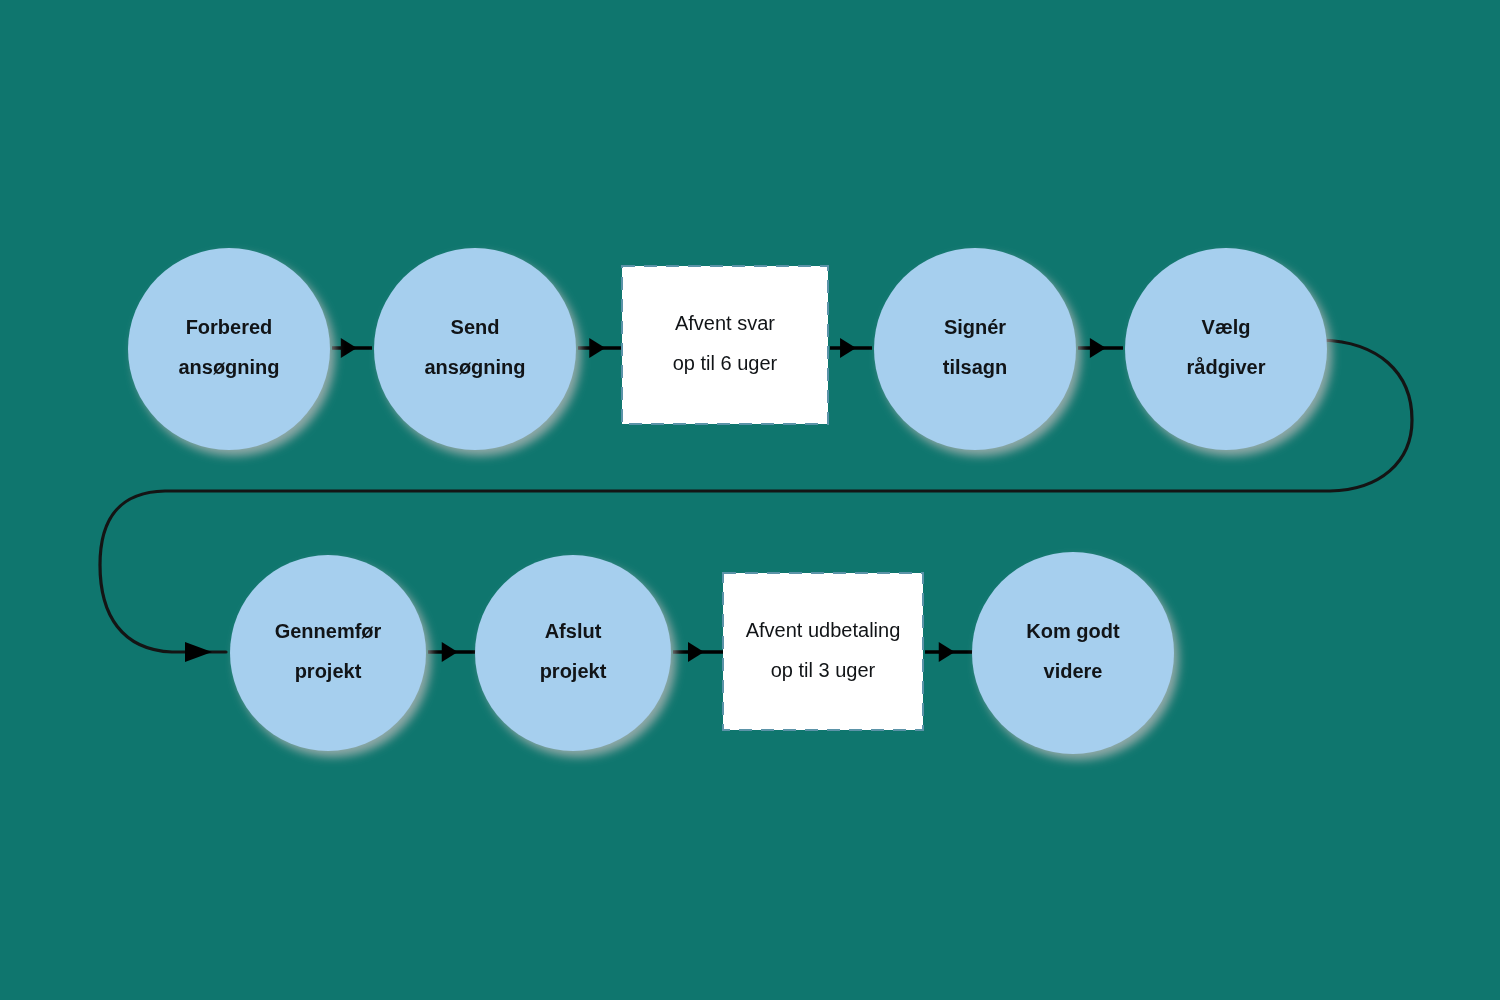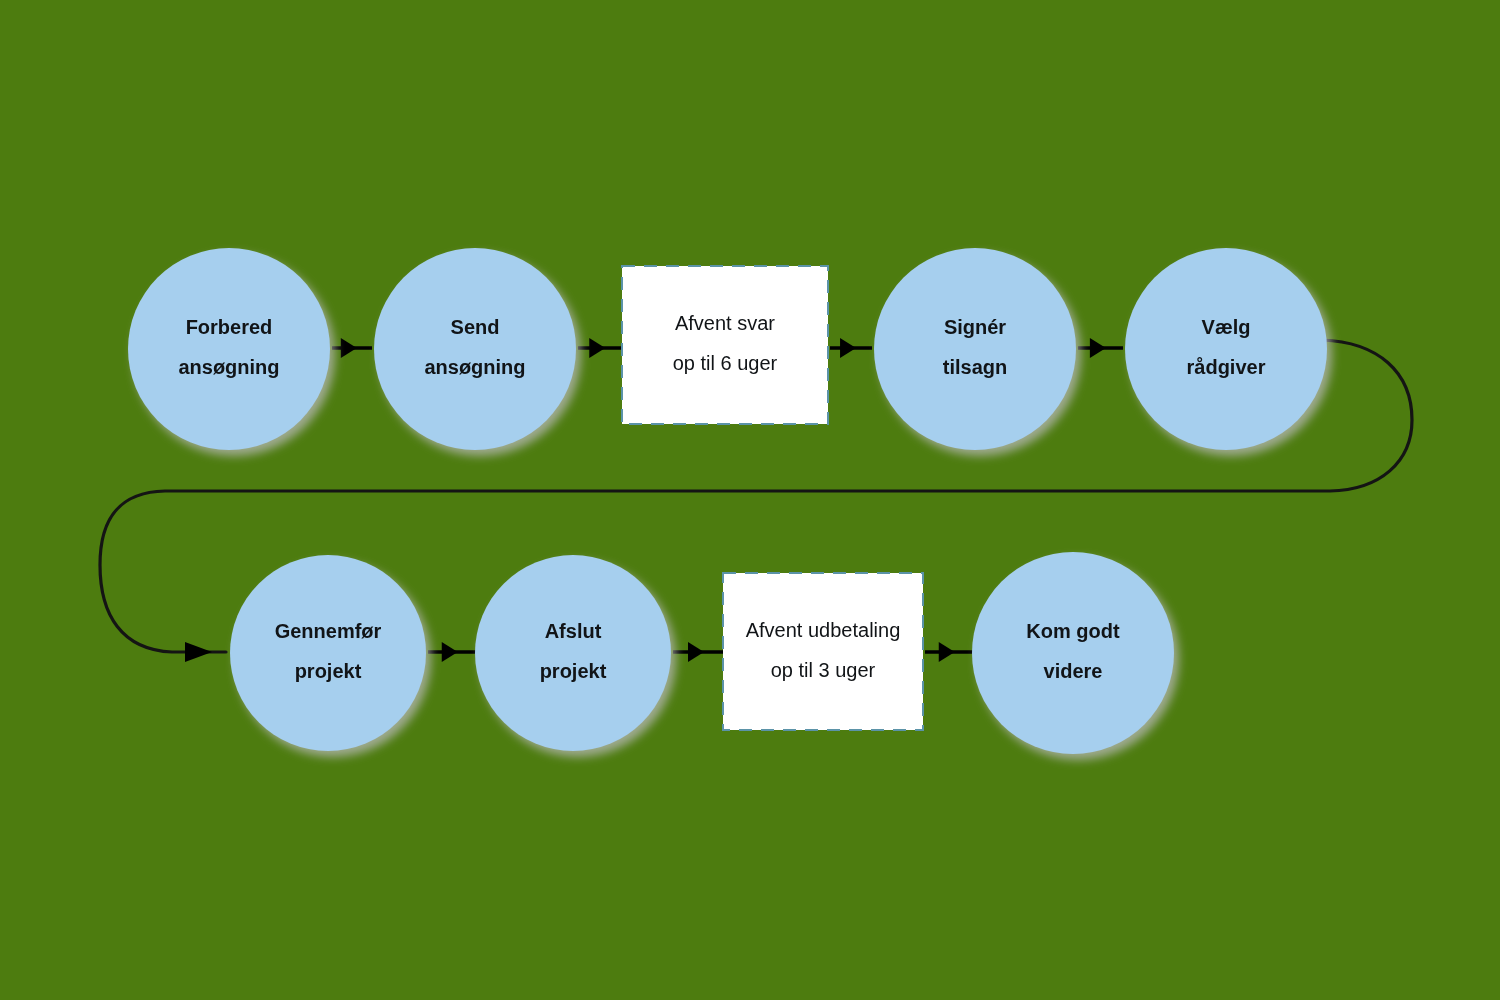--- a/index.html
+++ b/index.html
@@ -47,21 +47,21 @@
     fill: #ffffff;
   }
   .connector-line,
   .return-path {
     fill: none;
   }
 </style>
 </head>
 <body>
 
-<div id="flow-root" style="background: #4d7c0f; text-decoration: underline;">
+<div id="flow-root" style="background: #0f766e; text-decoration: underline;">
 
   <svg id="flow-svg" viewBox="0 0 1500 1000" xmlns="http://www.w3.org/2000/svg">
 
     <defs>
       <marker id="arrowhead" viewBox="0 0 10 10" refX="9" refY="5" markerWidth="7" markerHeight="7" orient="auto-start-reverse">
         <path d="M 0 0 L 10 5 L 0 10 z" fill="#000000"></path>
       </marker>
       <filter id="circShadow" x="-30%" y="-30%" width="170%" height="170%">
         <feDropShadow dx="5" dy="6" stdDeviation="5" flood-color="#b9b9b9" flood-opacity="0.75"></feDropShadow>
       </filter>

